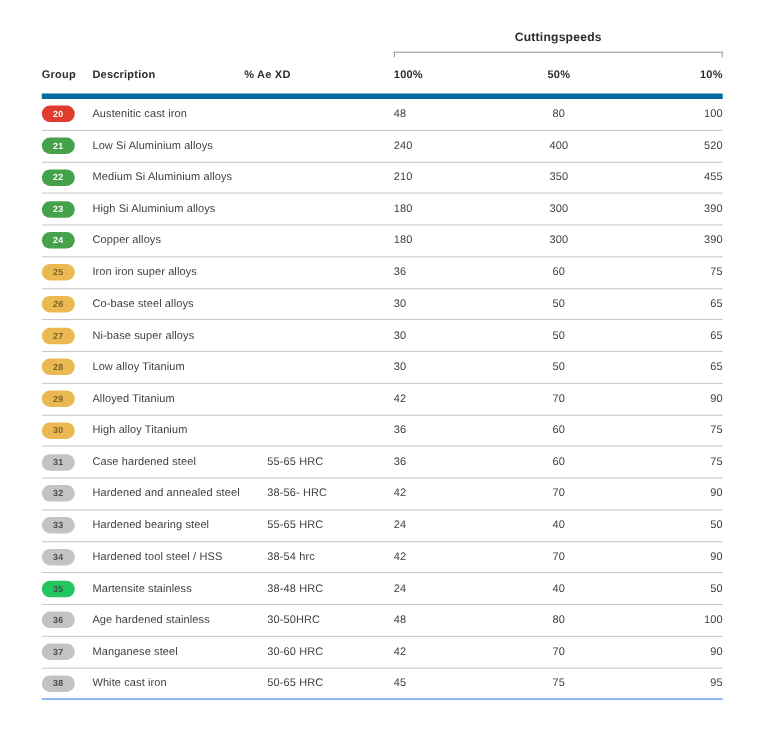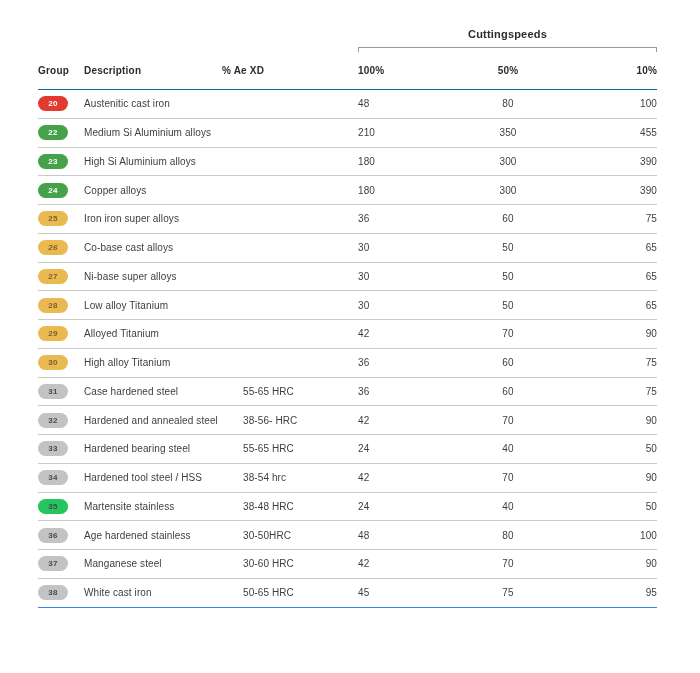--- a/index.html
+++ b/index.html
@@ -40,21 +40,21 @@
     align-items: center;
   }
   .col-v50 { text-align: center; }
   .col-v10 { text-align: right; }
 
   .head-row {
     height: 38px;
     font-size: 10px;
     font-weight: bold;
     color: #2c2c2c;
-    border-bottom: 1px solid #0369a1;
+    border-bottom: 5px solid #0369a1;
     letter-spacing: 0.2px;
   }
 
   
   .data-row {
     height: 28.75px;
     font-size: 10px;
     border-bottom: 1px solid #c9c9c9;
     letter-spacing: 0.1px;
   }
@@ -95,20 +95,30 @@
     <div>
       <span class="badge" style="background: rgb(225, 59, 48); color: rgb(255, 255, 255);">20</span>
     </div>
     <div class="cell-desc">Austenitic cast iron</div>
     <div class="cell-ae"></div>
     <div>48</div>
     <div class="col-v50">80</div>
     <div class="col-v10">100</div>
   </div>
 
+  <div class="grid-row data-row">
+    <div>
+      <span class="badge" style="background: rgb(69, 162, 75); color: rgb(255, 255, 255);">21</span>
+    </div>
+    <div class="cell-desc">Low Si Aluminium alloys</div>
+    <div class="cell-ae"></div>
+    <div>240</div>
+    <div class="col-v50">400</div>
+    <div class="col-v10">520</div>
+  </div>
 
   <div class="grid-row data-row">
     <div>
       <span class="badge" style="background: rgb(69, 162, 75); color: rgb(255, 255, 255);">22</span>
     </div>
     <div class="cell-desc">Medium Si Aluminium alloys</div>
     <div class="cell-ae"></div>
     <div>210</div>
     <div class="col-v50">350</div>
     <div class="col-v10">455</div>
@@ -144,21 +154,21 @@
     <div class="cell-ae"></div>
     <div>36</div>
     <div class="col-v50">60</div>
     <div class="col-v10">75</div>
   </div>
 
   <div class="grid-row data-row">
     <div>
       <span class="badge" style="background: rgb(234, 185, 82); color: rgb(122, 98, 40); font-style: italic;">26</span>
     </div>
-    <div class="cell-desc">Co-base cast alloys</div>
+    <div class="cell-desc">Co-base steel alloys</div>
     <div class="cell-ae"></div>
     <div>30</div>
     <div class="col-v50">50</div>
     <div class="col-v10">65</div>
   </div>
 
   <div class="grid-row data-row">
     <div>
       <span class="badge" style="background: rgb(234, 185, 82); color: rgb(122, 98, 40);">27</span>
     </div>

